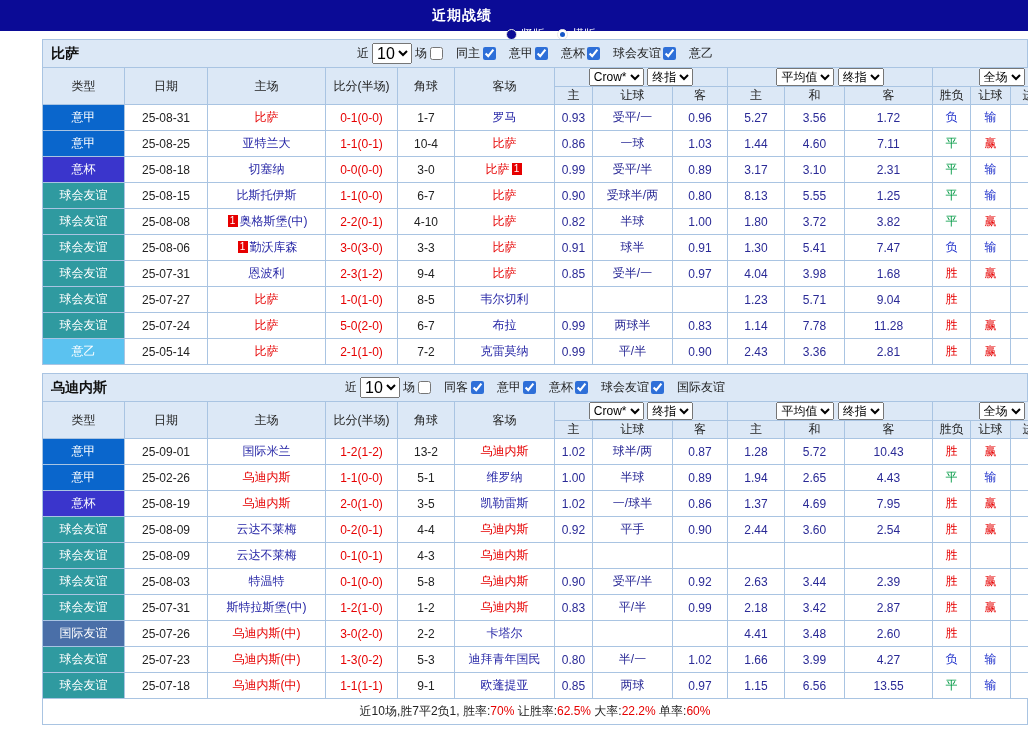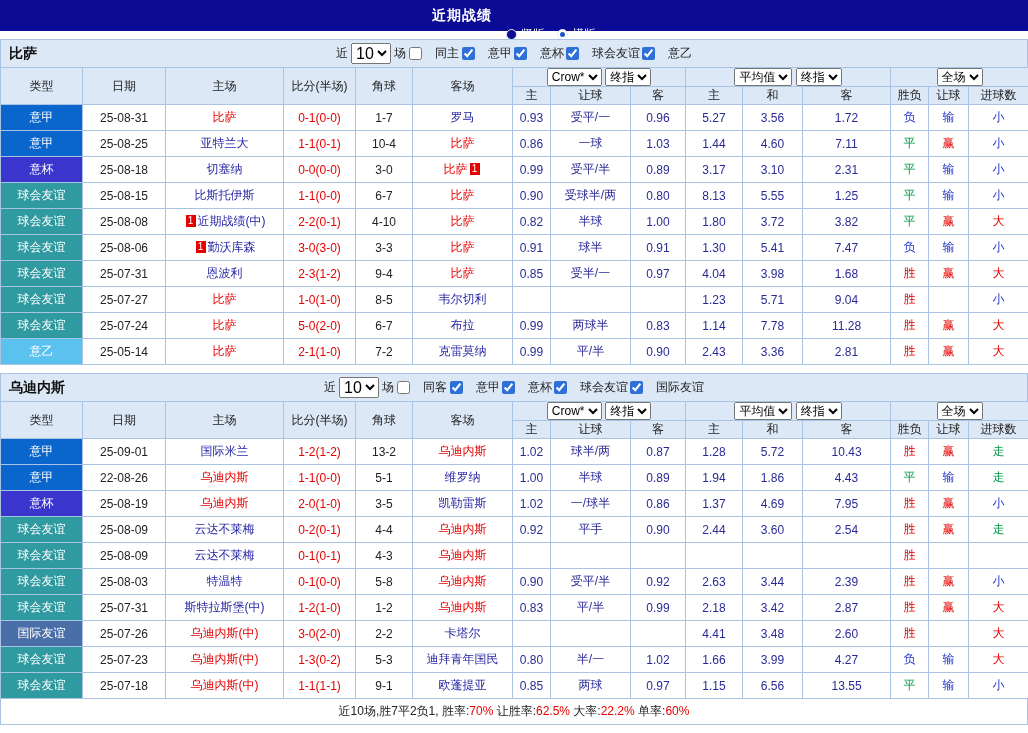--- a/index.html
+++ b/index.html
@@ -14,21 +14,21 @@
     height:31px; background:#0b0b96; color:#fff;
     display:flex; align-items:center; justify-content:center; gap:14px;
   }
   .topbar .title { font-weight:bold; font-size:14px; letter-spacing:1px; }
   .radio-group { display:flex; align-items:center; gap:12px;margin-top:38px; }
   .radio { display:flex; align-items:center; gap:4px; cursor:pointer; font-size:12px; }
   .rdot { width:11px; height:11px; border-radius:50%; border:1px solid #e8e8e8; background:#0b0b96; display:inline-block; position:relative; }
   .rdot.on { background:#fff; }
   .rdot.on::after { content:''; position:absolute; left:2px; top:2px; width:5px; height:5px; border-radius:50%; background:#1457c8; }
   
-  .section { margin-top:8px; }
+  .section { margin-top:8px;padding-left:42px; }
   .sec-header {
     background:#dce8f6; border:1px solid #a9c4e2; border-bottom:none;
     height:28px; display:flex; align-items:center; padding:0 8px; position:relative;
   }
   .sec-team { font-weight:bold; font-size:14px; color:#111; }
   .sec-controls {
     position:absolute; left:50%; transform:translateX(-50%);
     display:flex; align-items:center; gap:3px; white-space:nowrap;
   }
   .sec-controls select { font-size:16px; }
@@ -224,21 +224,21 @@
             <td class="navy">8.13</td>
             <td class="navy">5.55</td>
             <td class="navy">1.25</td>
             <td class="green">平</td>
             <td class="blue">输</td>
             <td class="blue">小</td>
           </tr>
           <tr>
             <td class="type-cell" style="background: rgb(47, 154, 160);">球会友谊</td>
             <td class="dark">25-08-08</td>
-            <td class="team-cell"><span class="badge">1</span><span class="team navy2">近期战绩(中)</span></td>
+            <td class="team-cell"><span class="badge">1</span><span class="team navy2">奥格斯堡(中)</span></td>
             <td class="score">2-2(0-1)</td>
             <td class="dark">4-10</td>
             <td class="team-cell"><span class="team red">比萨</span></td>
             <td class="navy">0.82</td>
             <td class="navy">半球</td>
             <td class="navy">1.00</td>
             <td class="navy">1.80</td>
             <td class="navy">3.72</td>
             <td class="navy">3.82</td>
             <td class="green">平</td>
@@ -428,30 +428,30 @@
             <td class="navy">0.87</td>
             <td class="navy">1.28</td>
             <td class="navy">5.72</td>
             <td class="navy">10.43</td>
             <td class="red">胜</td>
             <td class="red">赢</td>
             <td class="green">走</td>
           </tr>
           <tr>
             <td class="type-cell" style="background: rgb(10, 102, 204);">意甲</td>
-            <td class="dark">22-08-26</td>
+            <td class="dark">25-02-26</td>
             <td class="team-cell"><span class="team red">乌迪内斯</span></td>
             <td class="score">1-1(0-0)</td>
             <td class="dark">5-1</td>
             <td class="team-cell"><span class="team navy2">维罗纳</span></td>
             <td class="navy">1.00</td>
             <td class="navy">半球</td>
             <td class="navy">0.89</td>
             <td class="navy">1.94</td>
-            <td class="navy">1.86</td>
+            <td class="navy">2.65</td>
             <td class="navy">4.43</td>
             <td class="green">平</td>
             <td class="blue">输</td>
             <td class="green">走</td>
           </tr>
           <tr>
             <td class="type-cell" style="background: rgb(58, 53, 204);">意杯</td>
             <td class="dark">25-08-19</td>
             <td class="team-cell"><span class="team red">乌迪内斯</span></td>
             <td class="score">2-0(1-0)</td>

